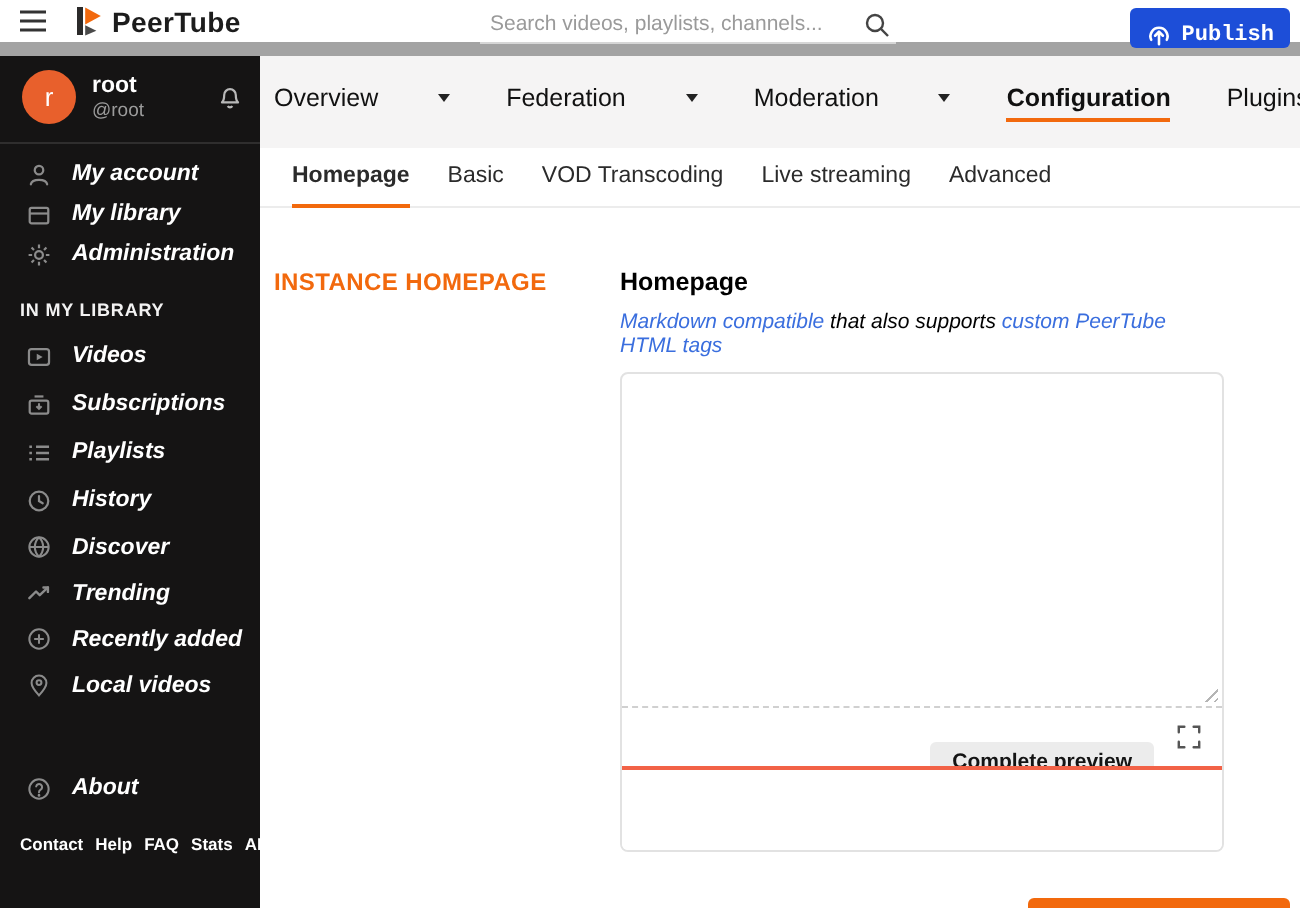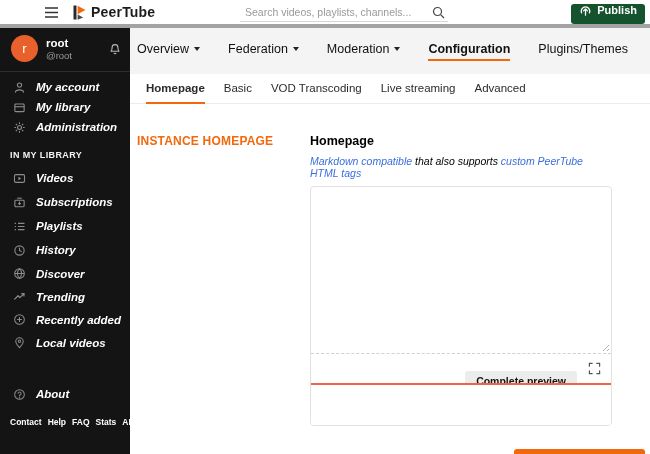--- a/index.html
+++ b/index.html
@@ -1,33 +1,33 @@
 <!DOCTYPE html>
 <html><head>
 <meta charset="utf-8">
 <style>
   * { margin:0; padding:0; box-sizing:border-box; }
   html,body { width:650px; height:454px; overflow:hidden; background:#fff;
     font-family:"Liberation Sans", sans-serif; color:#111; }
 
   
   .header { position:absolute; top:0; left:0; right:0; height:28px; background:#fff;
-    border-bottom:4px solid #a3a3a3; display:flex; align-items:center; z-index:10;padding-left:35px; }
+    border-bottom:7px solid #a3a3a3; display:flex; align-items:center; z-index:10; }
   .hamburger { margin-left:6px; padding:3px; cursor:pointer; display:flex; }
   .logo { display:flex; align-items:center; gap:5px; margin-left:11px; cursor:pointer; }
   .logo-text { font-weight:bold; font-size:14px; color:#1c1c1c; letter-spacing:.2px; }
   .search-box { position:absolute; left:240px; top:3px; width:208px; height:19px;
     border-bottom:1px solid #d6d6d6; display:flex; align-items:center; }
   .search-box input { flex:1; border:none; outline:none; font-size:10.5px; color:#333;
     font-family:inherit; background:transparent; padding-left:5px; }
   .search-box input::placeholder { color:#9a9a9a; }
   .search-btn { background:none; border:none; cursor:pointer; display:flex; padding:0 3px; }
-  .publish-btn { position:absolute; right:5px; top:4px; height:20px; background:#14532d;
-    color:#fff; border:none; border-radius:3px; display:flex; align-items:flex-start; gap:5px;
-    padding:0 8px; font-weight:bold; font-size:11px; font-family:Liberation Sans, sans-serif; cursor:pointer; }
+  .publish-btn { position:absolute; right:5px; top:4px; height:20px; background:#1d4ed8;
+    color:#fff; border:none; border-radius:3px; display:flex; align-items:flex-end; gap:5px;
+    padding:0 8px; font-weight:bold; font-size:11px; font-family:Liberation Mono, monospace; cursor:pointer; }
 
   
   .sidebar { position:absolute; top:28px; left:0; bottom:0; width:130px; background:#151414;
     color:#fff; overflow:hidden; }
   .user-block { display:flex; align-items:center; padding:7px 6px 9px 11px;
     border-bottom:1px solid #2f2e2e; }
   .avatar { width:27px; height:27px; border-radius:50%; background:#e8602c; color:#fff;
     display:flex; align-items:center; justify-content:center; font-size:13px; cursor:pointer;
     flex:none; }
   .user-names { margin-left:8px; flex:1; overflow:hidden; }
@@ -48,21 +48,21 @@
     line-height:12px; }
   .side-footer a { color:#fff; text-decoration:none; margin-right:6px; cursor:pointer; }
 
   
   .main { position:absolute; top:28px; left:130px; right:0; bottom:0; background:#fff;
     overflow:hidden; }
   .admin-nav { height:46px; background:#f5f4f4; display:flex; align-items:center;
     padding-left:7px; }
   .admin-nav-item { margin-right:28px; font-size:12.5px; color:#111; cursor:pointer;
     padding-bottom:3px; border-bottom:2px solid transparent; white-space:nowrap;
-    display:flex; align-items:center; }
+    display:flex; align-items:center;gap:25px; }
   .admin-nav-item.active { font-weight:bold; border-bottom-color:#f2690d; }
   .caret { width:0; height:0; border-left:3.5px solid transparent;
     border-right:3.5px solid transparent; border-top:4px solid #222; margin-left:5px;
     display:inline-block; }
   .tabs-row { height:30px; background:#fff; border-bottom:1px solid #ececec; display:flex;
     align-items:flex-end; padding-left:16px; }
   .tab { margin-right:19px; font-size:11.5px; color:#2b2b2b; padding-bottom:8px;
     margin-bottom:-1px; border-bottom:2px solid transparent; cursor:pointer;
     white-space:nowrap; }
   .tab.active { font-weight:bold; border-bottom-color:#f2690d; }

